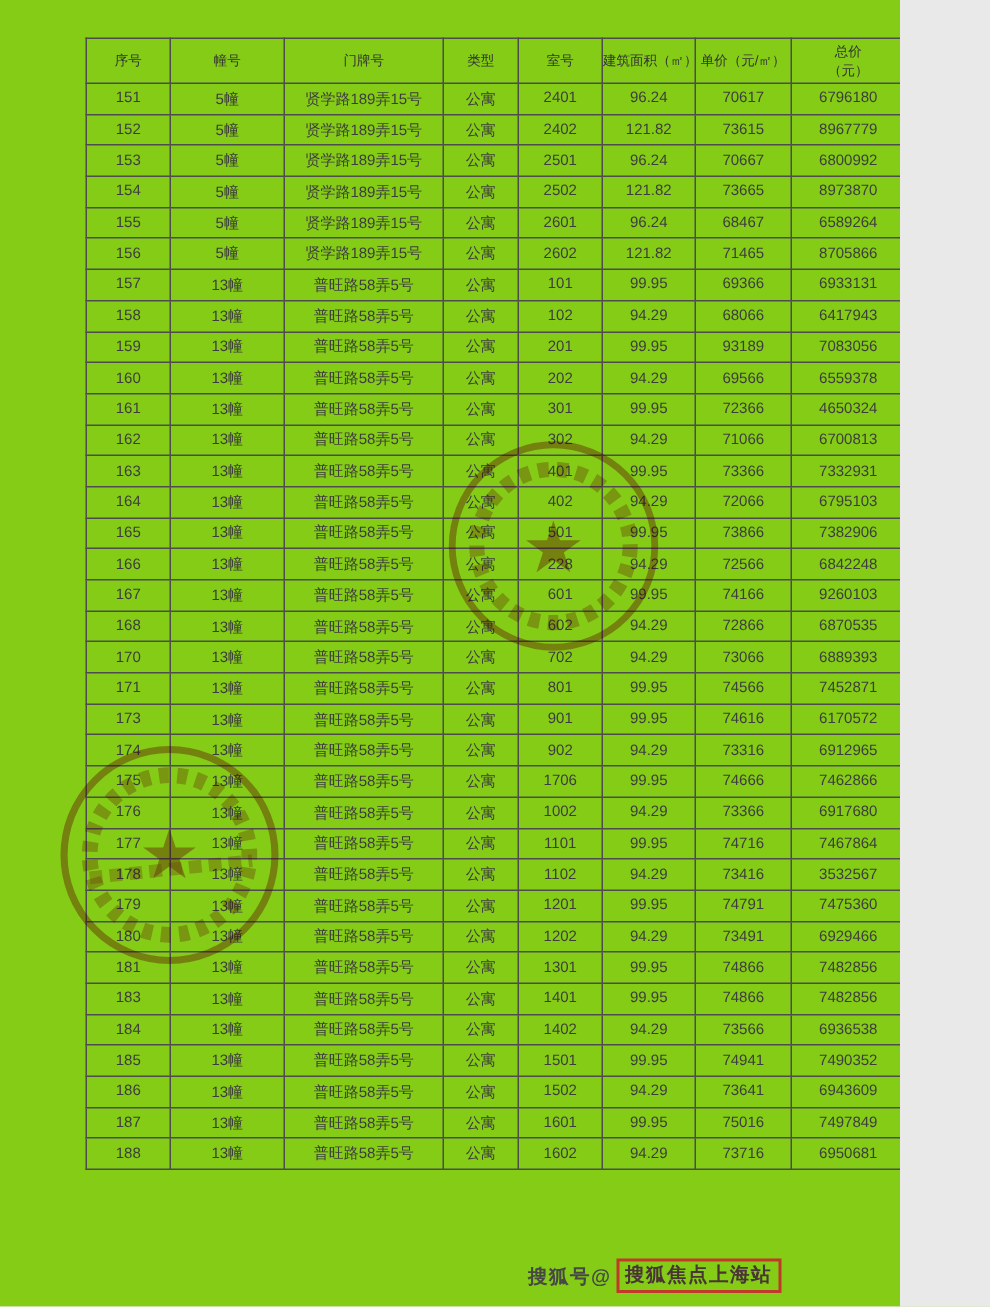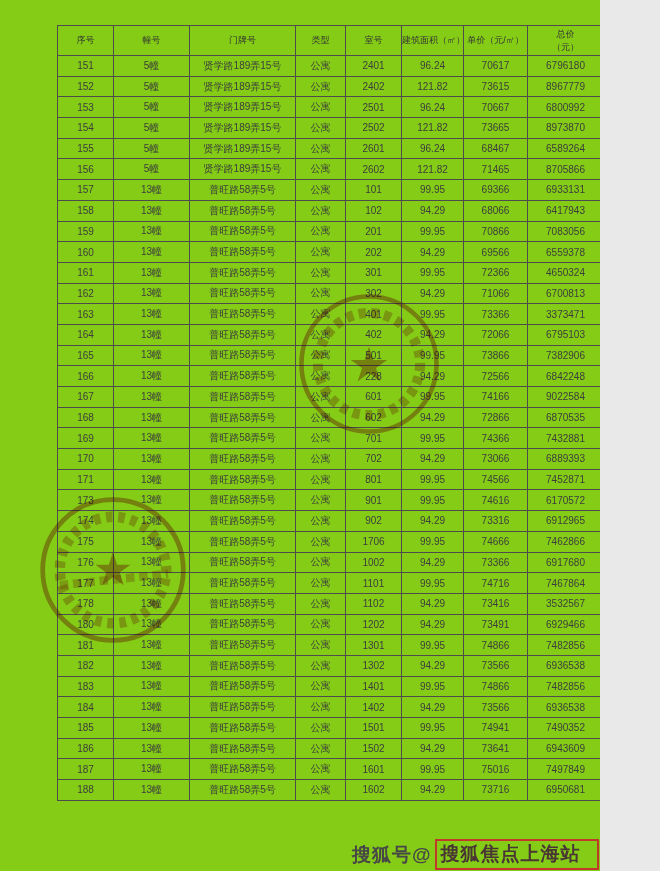--- a/index.html
+++ b/index.html
@@ -42,28 +42,28 @@
     mix-blend-mode:multiply;
     filter:blur(0.5px);
     opacity:0.9;
   }
   .stamp svg{display:block;width:100%;height:100%;}
   .watermark{
     position:absolute;
     left:352px;top:839px;
     display:flex;align-items:center;gap:3px;
     font-weight:bold;
-    font-size:19px;
+    font-size:13px;
     color:#474747;
     letter-spacing:1px;
     white-space:nowrap;
   }
   .wm-box{
     border:2px solid #c0392b;
-    padding:0 16px 1px 4px;
+    padding:0 4px 1px 4px;
     color:#4a3535;
   }
 </style>
 </head>
 <body>
 
 <div class="page">
 
   <table class="price-table">
     <colgroup>
@@ -170,21 +170,21 @@
           <td>68066</td>
           <td>6417943</td>
         </tr>
         <tr>
           <td>159</td>
           <td>13幢</td>
           <td>普旺路58弄5号</td>
           <td>公寓</td>
           <td>201</td>
           <td>99.95</td>
-          <td>70866</td>
+          <td>93189</td>
           <td>7083056</td>
         </tr>
         <tr>
           <td>160</td>
           <td>13幢</td>
           <td>普旺路58弄5号</td>
           <td>公寓</td>
           <td>202</td>
           <td>94.29</td>
           <td>69566</td>
@@ -211,21 +211,21 @@
           <td>6700813</td>
         </tr>
         <tr>
           <td>163</td>
           <td>13幢</td>
           <td>普旺路58弄5号</td>
           <td>公寓</td>
           <td>401</td>
           <td>99.95</td>
           <td>73366</td>
-          <td>3373471</td>
+          <td>7332931</td>
         </tr>
         <tr>
           <td>164</td>
           <td>13幢</td>
           <td>普旺路58弄5号</td>
           <td>公寓</td>
           <td>402</td>
           <td>94.29</td>
           <td>72066</td>
           <td>6795103</td>
@@ -251,43 +251,33 @@
           <td>6842248</td>
         </tr>
         <tr>
           <td>167</td>
           <td>13幢</td>
           <td>普旺路58弄5号</td>
           <td>公寓</td>
           <td>601</td>
           <td>99.95</td>
           <td>74166</td>
-          <td>9022584</td>
+          <td>9260103</td>
         </tr>
         <tr>
           <td>168</td>
           <td>13幢</td>
           <td>普旺路58弄5号</td>
           <td>公寓</td>
           <td>602</td>
           <td>94.29</td>
           <td>72866</td>
           <td>6870535</td>
         </tr>
         <tr>
-          <td>169</td>
-          <td>13幢</td>
-          <td>普旺路58弄5号</td>
-          <td>公寓</td>
-          <td>701</td>
-          <td>99.95</td>
-          <td>74366</td>
-          <td>7432881</td>
-        </tr>
-        <tr>
           <td>170</td>
           <td>13幢</td>
           <td>普旺路58弄5号</td>
           <td>公寓</td>
           <td>702</td>
           <td>94.29</td>
           <td>73066</td>
           <td>6889393</td>
         </tr>
         <tr>
@@ -354,48 +344,48 @@
           <td>178</td>
           <td>13幢</td>
           <td>普旺路58弄5号</td>
           <td>公寓</td>
           <td>1102</td>
           <td>94.29</td>
           <td>73416</td>
           <td>3532567</td>
         </tr>
         <tr>
+          <td>179</td>
+          <td>13幢</td>
+          <td>普旺路58弄5号</td>
+          <td>公寓</td>
+          <td>1201</td>
+          <td>99.95</td>
+          <td>74791</td>
+          <td>7475360</td>
+        </tr>
+        <tr>
           <td>180</td>
           <td>13幢</td>
           <td>普旺路58弄5号</td>
           <td>公寓</td>
           <td>1202</td>
           <td>94.29</td>
           <td>73491</td>
           <td>6929466</td>
         </tr>
         <tr>
           <td>181</td>
           <td>13幢</td>
           <td>普旺路58弄5号</td>
           <td>公寓</td>
           <td>1301</td>
           <td>99.95</td>
           <td>74866</td>
           <td>7482856</td>
-        </tr>
-        <tr>
-          <td>182</td>
-          <td>13幢</td>
-          <td>普旺路58弄5号</td>
-          <td>公寓</td>
-          <td>1302</td>
-          <td>94.29</td>
-          <td>73566</td>
-          <td>6936538</td>
         </tr>
         <tr>
           <td>183</td>
           <td>13幢</td>
           <td>普旺路58弄5号</td>
           <td>公寓</td>
           <td>1401</td>
           <td>99.95</td>
           <td>74866</td>
           <td>7482856</td>

